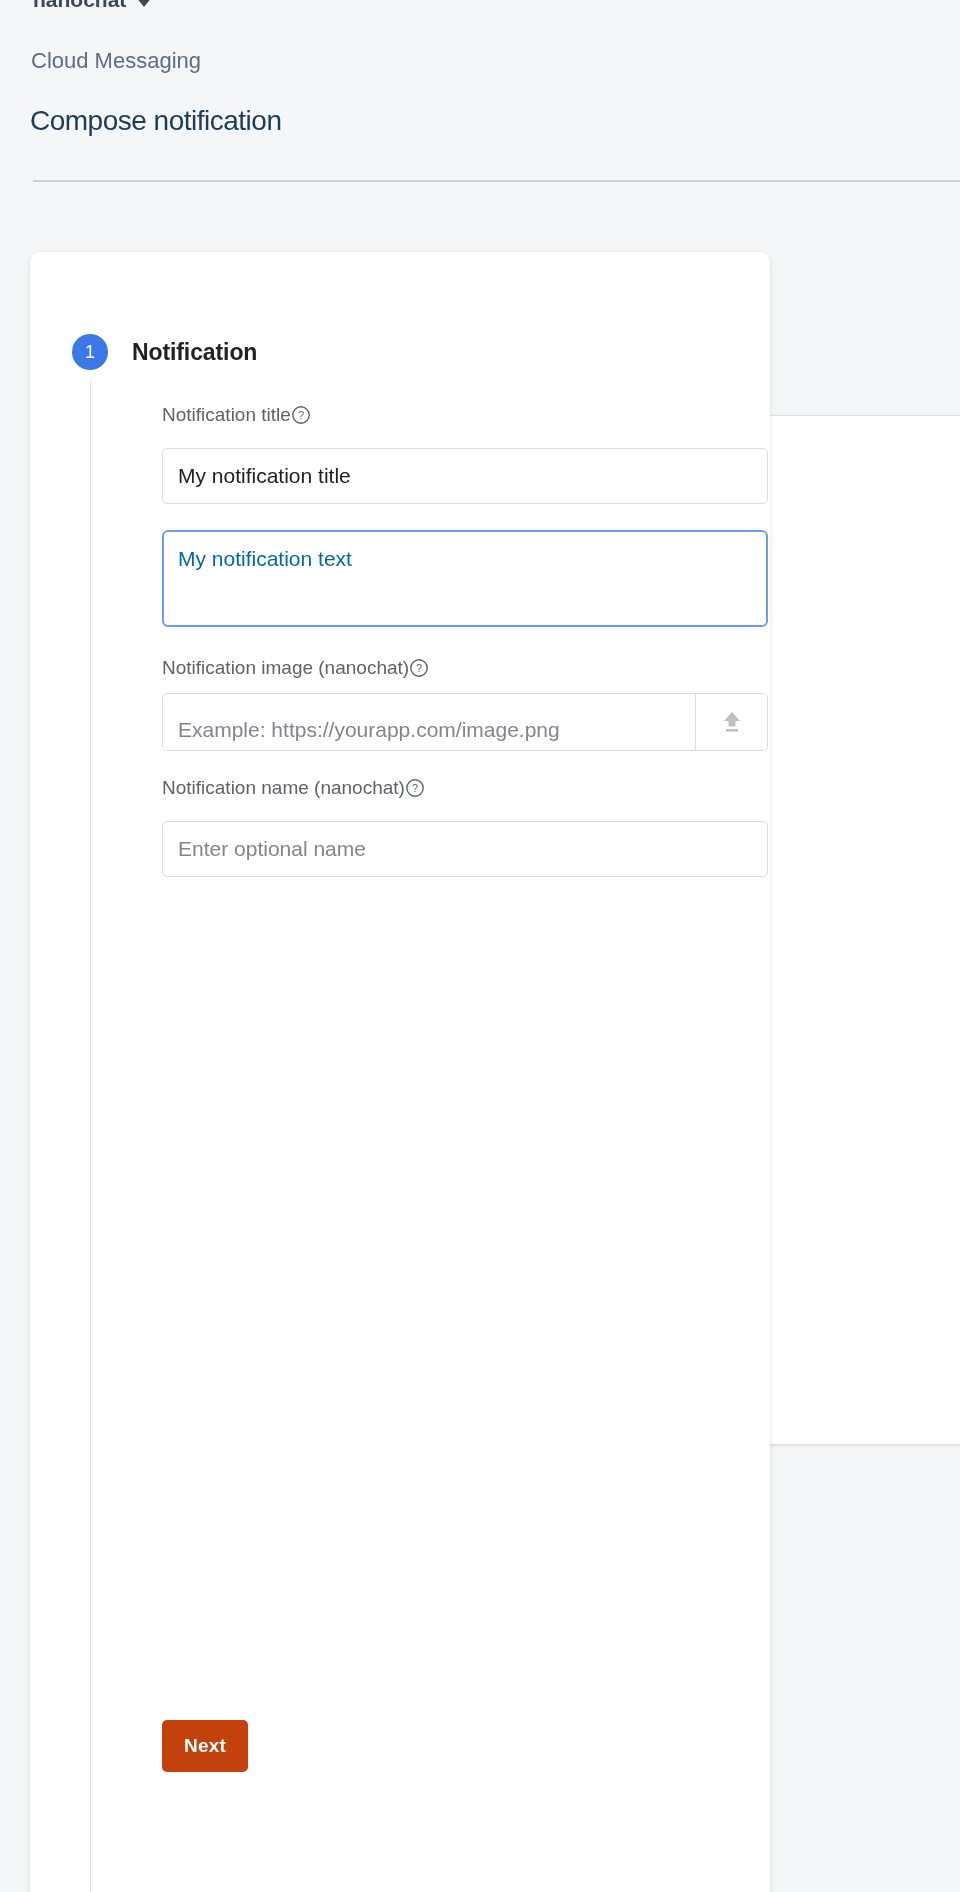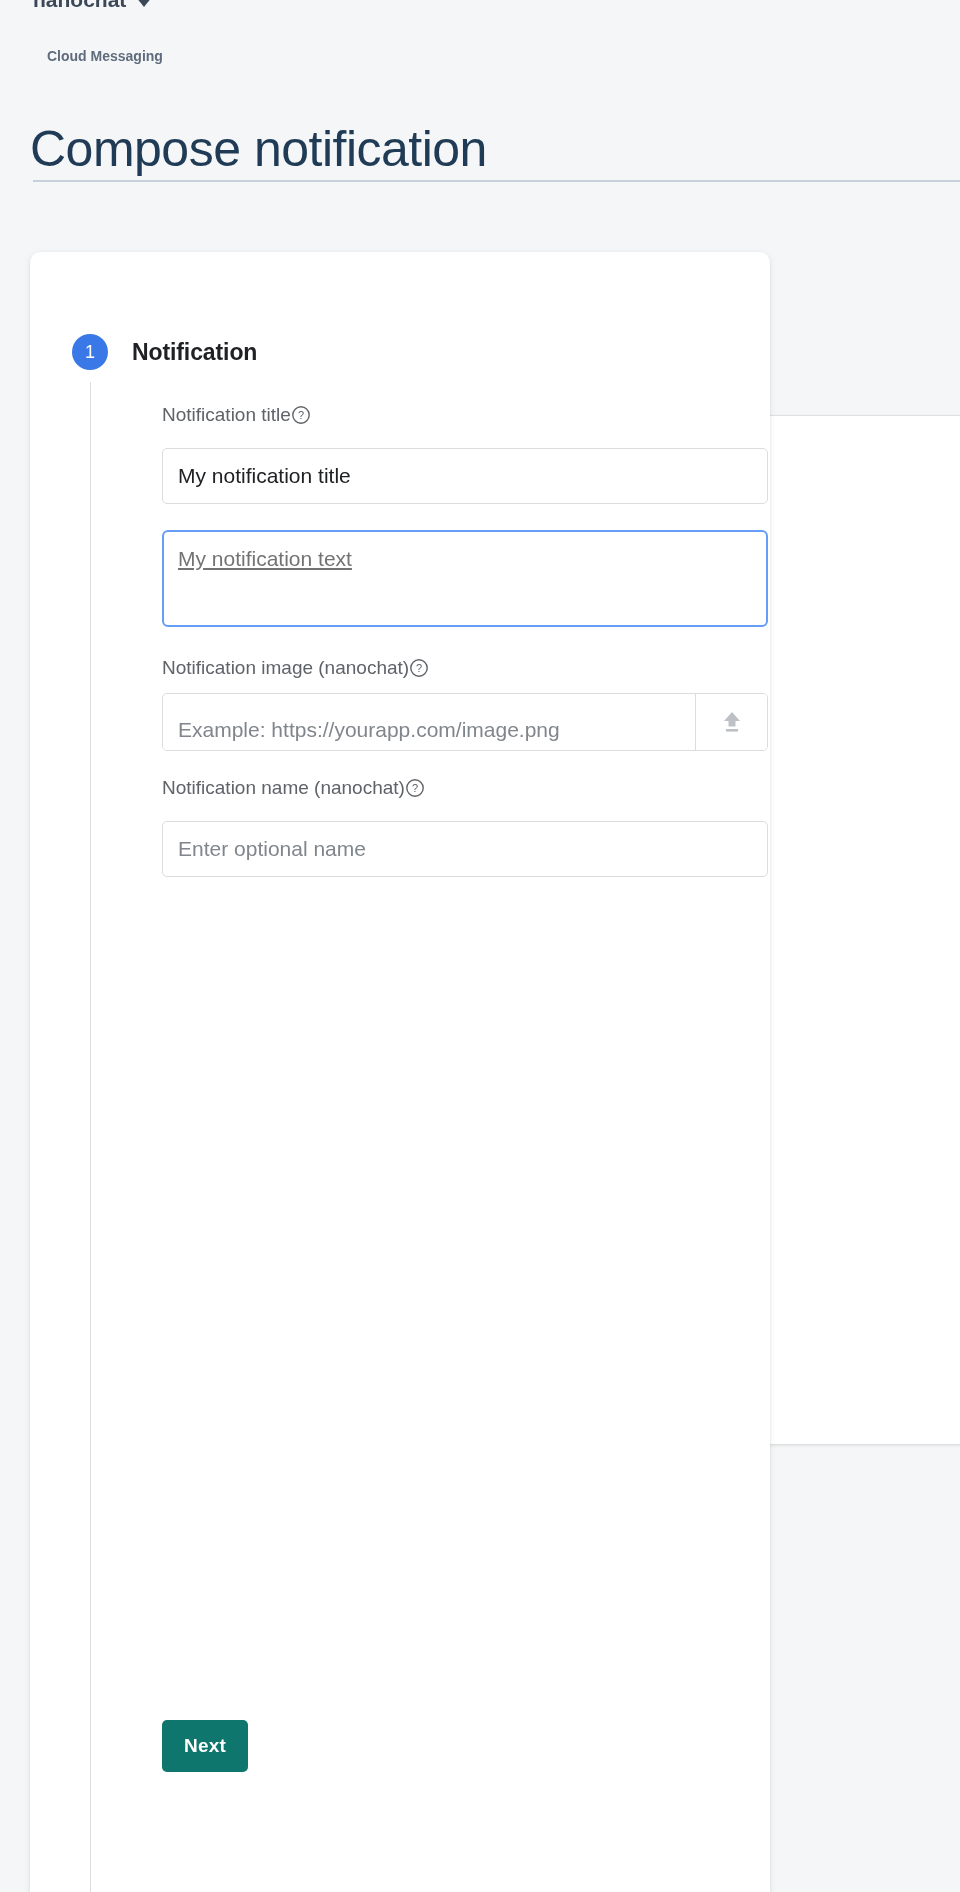--- a/index.html
+++ b/index.html
@@ -26,30 +26,30 @@
   }
   .chevron-down {
     width: 0; height: 0;
     border-left: 8px solid transparent;
     border-right: 8px solid transparent;
     border-top: 10px solid #3c4858;
     margin-top: 4px;
   }
   .breadcrumb {
     position: absolute;
-    left: 47px; top: 48px;
+    left: 31px; top: 48px;
     color: #5f6c7d;
-    font-size: 14px;
-    font-weight: 700;
+    font-size: 22px;
+    font-weight: 400;
   }
   .page-title {
     position: absolute;
     left: 30px; top: 86px;
     color: #1f3b55;
-    font-size: 50px;
+    font-size: 28px;
     font-weight: 400;
     letter-spacing: -0.5px;
   }
   .header-rule {
     position: absolute;
     left: 33px; top: 180px;
     width: 927px; height: 2px;
     background: #c8d0dc;
   }
 
@@ -140,26 +140,25 @@
   .text-input::placeholder { color: #80868b; }
 
   .textarea-focused {
     width: 606px;
     height: 97px;
     border: 2px solid #669df6;
     border-radius: 6px;
     background: #fff;
     font-family: "Liberation Sans", sans-serif;
     font-size: 21px;
-    color: #737373;
+    color: #0369a1;
     padding: 13px 14px;
     outline: none;
     resize: none;
     line-height: 1.3;
-    text-decoration: underline;
   }
 
   .input-with-button {
     display: flex;
     width: 606px;
     height: 58px;
     border: 1px solid #dadce0;
     border-radius: 5px;
     background: #fff;
     overflow: hidden;
@@ -179,21 +178,21 @@
     border-left: 1px solid #dadce0;
     background: #fff;
     display: flex; align-items: center; justify-content: center;
     cursor: pointer;
     padding: 0;
   }
 
   .next-button {
     position: absolute;
     left: 132px; top: 1468px;
-    background: #0f766e;
+    background: #c2410c;
     color: #ffffff;
     border: none;
     border-radius: 5px;
     font-family: "Liberation Sans", sans-serif;
     font-size: 19px;
     font-weight: 700;
     padding: 0 22px;
     height: 52px;
     cursor: pointer;
     letter-spacing: 0.2px;

